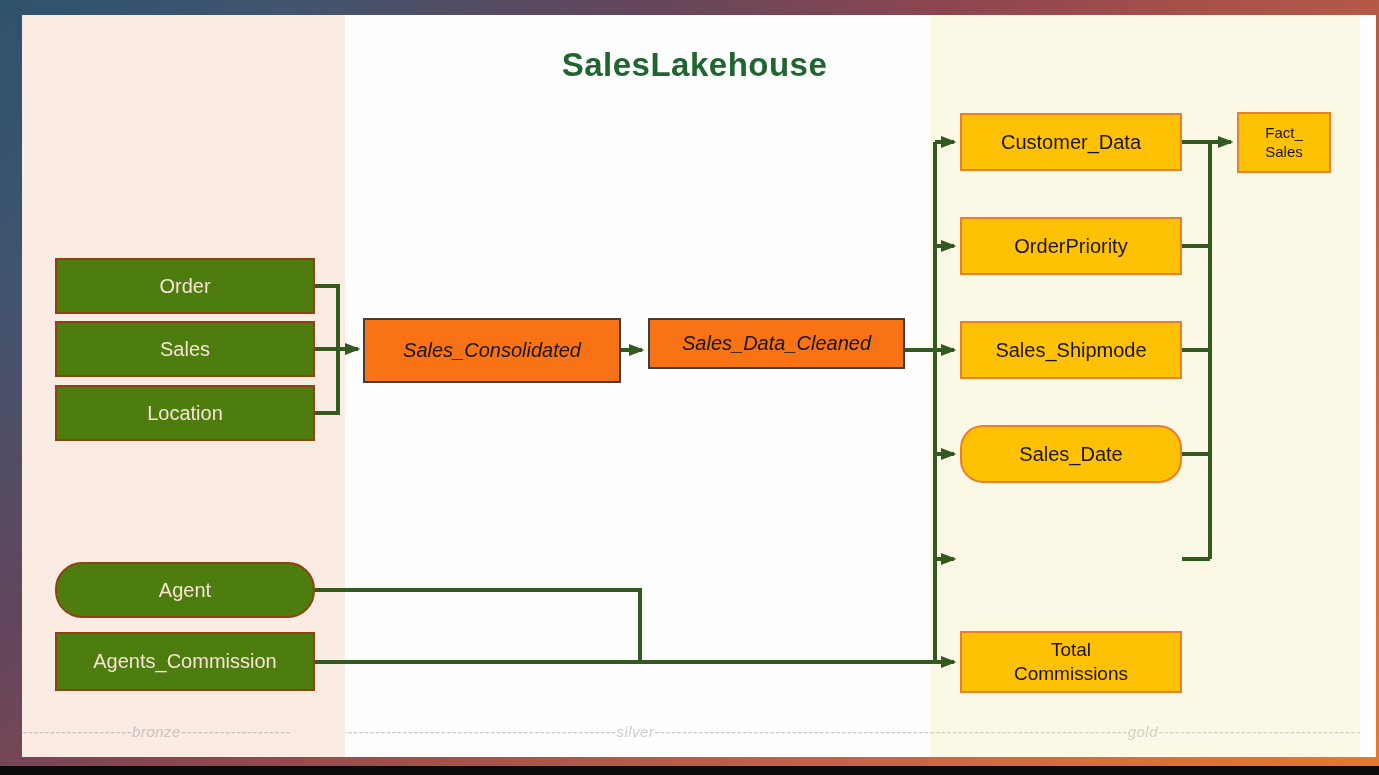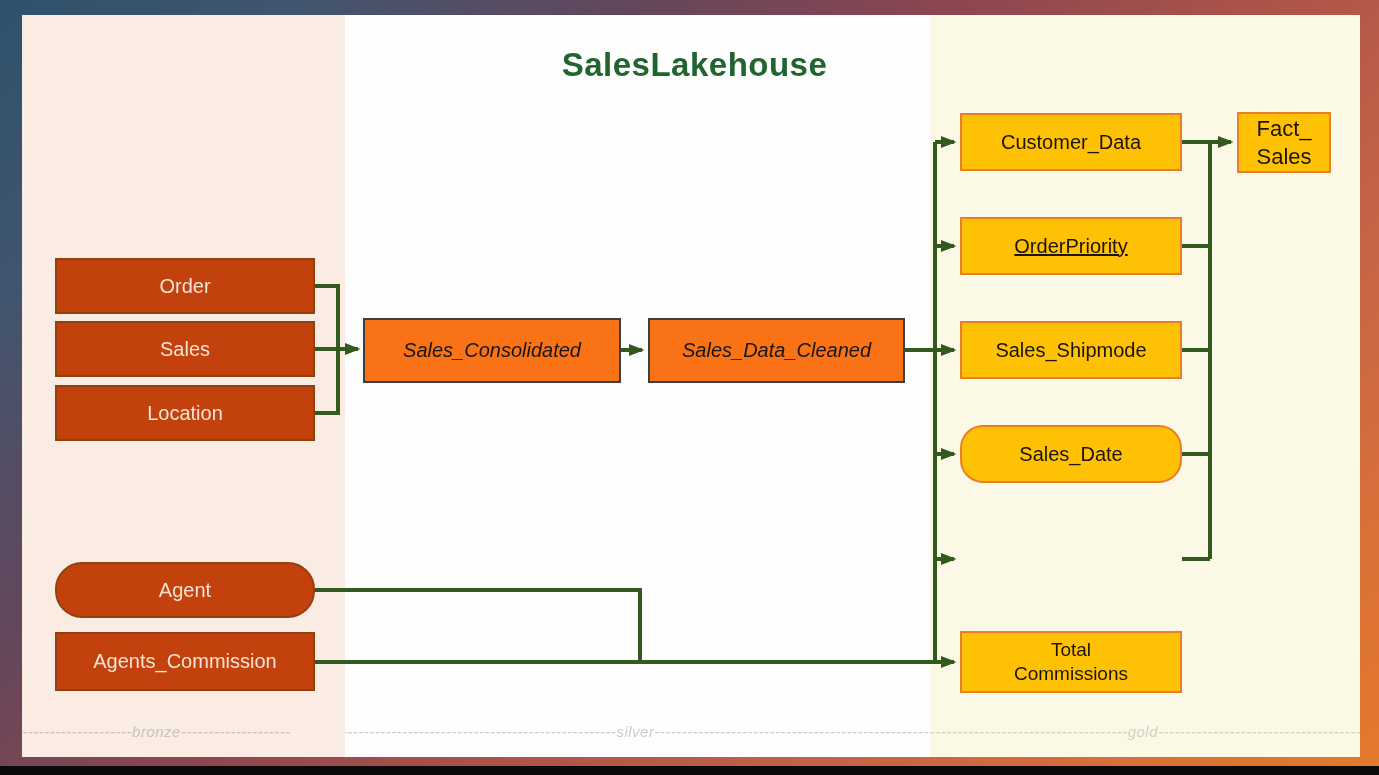--- a/index.html
+++ b/index.html
@@ -3,54 +3,54 @@
 <meta charset="utf-8">
 <style>
   html,body { margin:0; padding:0; background:#111; }
   .stage {
     position:relative; width:1379px; height:775px; overflow:hidden;
     font-family:"Liberation Sans", sans-serif;
     background:linear-gradient(135deg, #2E526C 0%, #41556E 14%, #64465B 30%,
       #8E4650 45%, #AE5549 60%, #C66446 75%, #DA6F38 88%, #E47A2B 100%);
   }
   .black-bar { position:absolute; left:0; bottom:0; width:100%; height:9px; background:#0b0b0b; }
-  .canvas { position:absolute; left:22px; top:15px; width:1338px; height:742px; background:#FEFEFE; }
+  .canvas { position:absolute; left:22px; top:15px; width:1338px; height:742px; background:#FEFEFE;padding-left:16px; }
   .zone { position:absolute; top:0; height:100%; }
   .zone-bronze { left:0; width:323px; background:#FAECE3; }
   .zone-silver { left:323px; width:585px; background:#FEFEFE; }
   .zone-gold  { left:908px; width:430px; background:#FCF8E6; }
 
   .title {
     position:absolute; left:380px; top:31px; width:585px; text-align:center;
     font-size:33px; font-weight:bold; color:#20642F; letter-spacing:0.5px;
   }
 
   .node {
     position:absolute; display:flex; flex-direction:column; align-items:center;
     justify-content:center; text-align:center; box-sizing:border-box;
     font-size:20px; line-height:1.25;
   }
-  .node.bronze { background:#c2410c; border:2px solid #92400F; color:#F8E3D3; }
+  .node.bronze { background:#4d7c0f; border:2px solid #92400F; color:#F8E3D3; }
   .node.gray   { background:#f97316; border:2px solid #3E3E3E; color:#161616;font-style:italic; }
   .node.gold   { background:#FFC103; border:2.5px solid #E97E2D; color:#1C1504; }
 
   .n-order    { left:33px;  top:243px; width:260px; height:56px; }
   .n-sales    { left:33px;  top:306px; width:260px; height:56px; }
   .n-location { left:33px;  top:370px; width:260px; height:56px; }
   .n-agent    { left:33px;  top:547px; width:260px; height:56px;border-radius:27px; }
   .n-agcomm   { left:33px;  top:617px; width:260px; height:59px;text-align:right; }
   .n-consol   { left:341px; top:303px; width:258px; height:65px; }
-  .n-cleaned  { left:626px; top:303px; width:257px; height:65px; }
+  .n-cleaned  { left:626px; top:303px; width:257px; height:51px; }
   .n-custdata { left:938px; top:98px;  width:222px; height:58px; }
-  .n-ordprio  { left:938px; top:202px; width:222px; height:58px;text-decoration:underline; }
+  .n-ordprio  { left:938px; top:202px; width:222px; height:58px; }
   .n-shipmode { left:938px; top:306px; width:222px; height:58px; }
   .n-salesdate{ left:938px; top:410px; width:222px; height:58px;border-radius:23px; }
   .n-salesprod{ left:938px; top:515px; width:222px; height:58px; }
   .n-totcomm  { left:938px; top:616px; width:222px; height:62px; font-size:19px; }
-  .n-factsales{ left:1215px; top:97px; width:94px; height:61px; font-size:22px; }
+  .n-factsales{ left:1215px; top:97px; width:94px; height:61px; font-size:15px; }
 
   .connector-layer { position:absolute; left:0; top:0; width:1338px; height:742px; pointer-events:none; }
   .edge { stroke:#32591E; stroke-width:4; fill:none; }
 
   .zone-label {
     position:absolute; top:703px; height:26px; display:flex; align-items:center;
     justify-content:center; overflow:hidden; white-space:nowrap;
     font-size:15px; font-style:italic; color:#C7C2BD; letter-spacing:0.5px;
   }
   .zl-bronze { left:0;     width:269px; }

